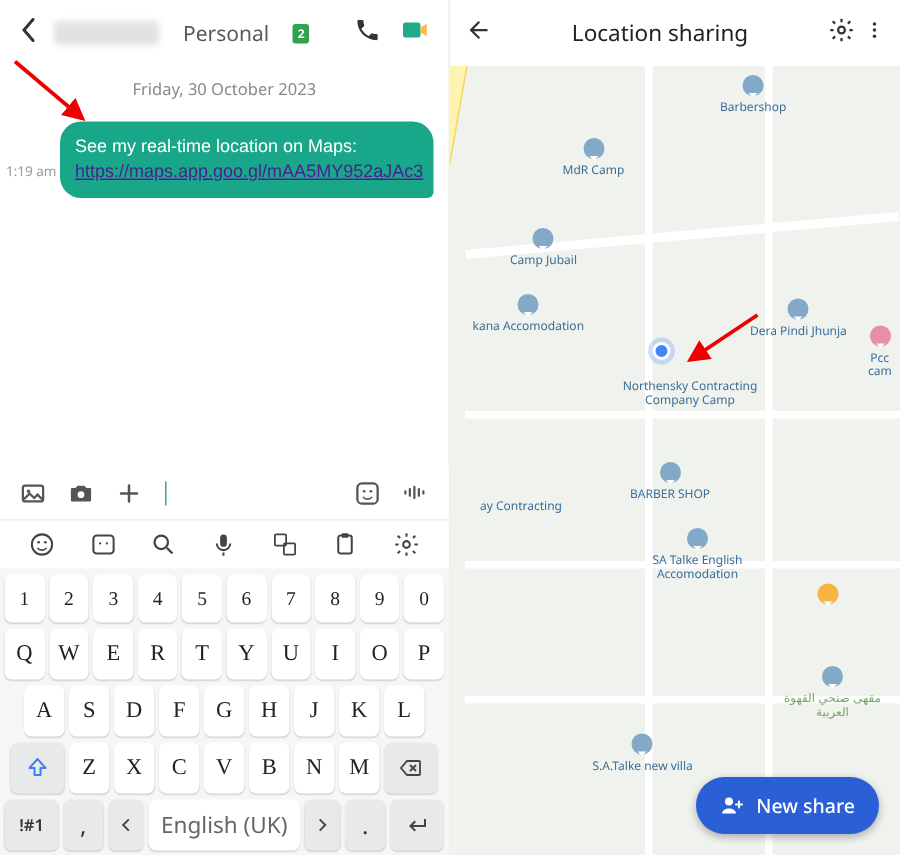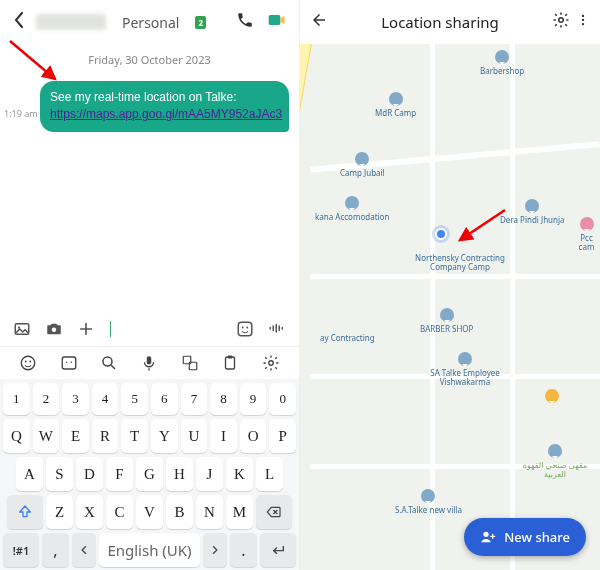--- a/index.html
+++ b/index.html
@@ -185,21 +185,21 @@
         <marker id="ah1" markerWidth="6" markerHeight="6" refX="5" refY="3" orient="auto">
           <path d="M0 0 L6 3 L0 6 z" fill="#e00"></path>
         </marker>
       </defs>
     <line x1="5" y1="8" x2="50" y2="46" stroke="#e00" stroke-width="2.5" marker-end="url(#ah1)"></line>
   </svg>
 
   <div class="bubble-row">
     <span class="timestamp">1:19 am</span>
     <div class="bubble">
-      <span>See my real-time location on Talke: </span><a href="#">https://maps.app.goo.gl/mAA5MY952aJAc3</a>
+      <span>See my real-time location on Maps: </span><a href="#">https://maps.app.goo.gl/mAA5MY952aJAc3</a>
     </div>
   </div>
 
   <div class="composer-area">
     <div class="composer">
       <div class="composer-ic">
           <svg width="18" height="18" viewBox="0 0 24 24">
             <rect x="3" y="5" width="18" height="14" rx="2" fill="none" stroke="#555" stroke-width="2"></rect>
             <circle cx="8" cy="10" r="1.5" fill="#555"></circle>
             <path d="M4 17l5-5 4 4 3-3 4 4" fill="none" stroke="#555" stroke-width="2"></path>
@@ -470,21 +470,21 @@
     <div class="poi" style="top:155px;left:200px"><span class="pin pin-blue"></span><span class="poi-name">Dera Pindi Jhunja</span></div>
     <div class="poi" style="top:152px;left:15px"><span class="pin pin-blue"></span><span class="poi-name">kana Accomodation</span></div>
     <div class="poi" style="top:173px;left:273px"><span class="pin pin-pink"></span><span class="poi-name">Pcc cam</span></div>
     <div class="poi" style="top:210px;left:105px;width:110px">
         <span class="poi-name">Northensky Contracting Company Camp</span>
       </div>
     <div class="poi" style="top:264px;left:120px"><span class="pin pin-blue"></span><span class="poi-name">BARBER SHOP</span></div>
     <div class="poi" style="top:290px;left:20px">
         <span class="poi-name">ay Contracting</span>
       </div>
-    <div class="poi" style="top:308px;left:115px;width:100px"><span class="pin pin-blue"></span><span class="poi-name">SA Talke Employee Vishwakarma</span></div>
+    <div class="poi" style="top:308px;left:115px;width:100px"><span class="pin pin-blue"></span><span class="poi-name">SA Talke English Accomodation</span></div>
     <div class="poi" style="top:345px;left:245px"><span class="pin pin-yellow"></span></div>
     <div class="poi" style="top:400px;left:220px;width:70px;color:#7a6"><span class="pin pin-blue"></span><span class="poi-name">مقهى صنحي القهوة العربية</span></div>
     <div class="poi" style="top:445px;left:95px"><span class="pin pin-blue"></span><span class="poi-name">S.A.Talke new villa</span></div>
 
     <div class="me-dot" style="top:184px;left:135px"></div>
 
     <svg class="arrow" style="top:160px;left:155px" viewBox="0 0 60 60">
       <defs>
           <marker id="ah2" markerWidth="6" markerHeight="6" refX="5" refY="3" orient="auto">
             <path d="M0 0 L6 3 L0 6 z" fill="#e00"></path>

